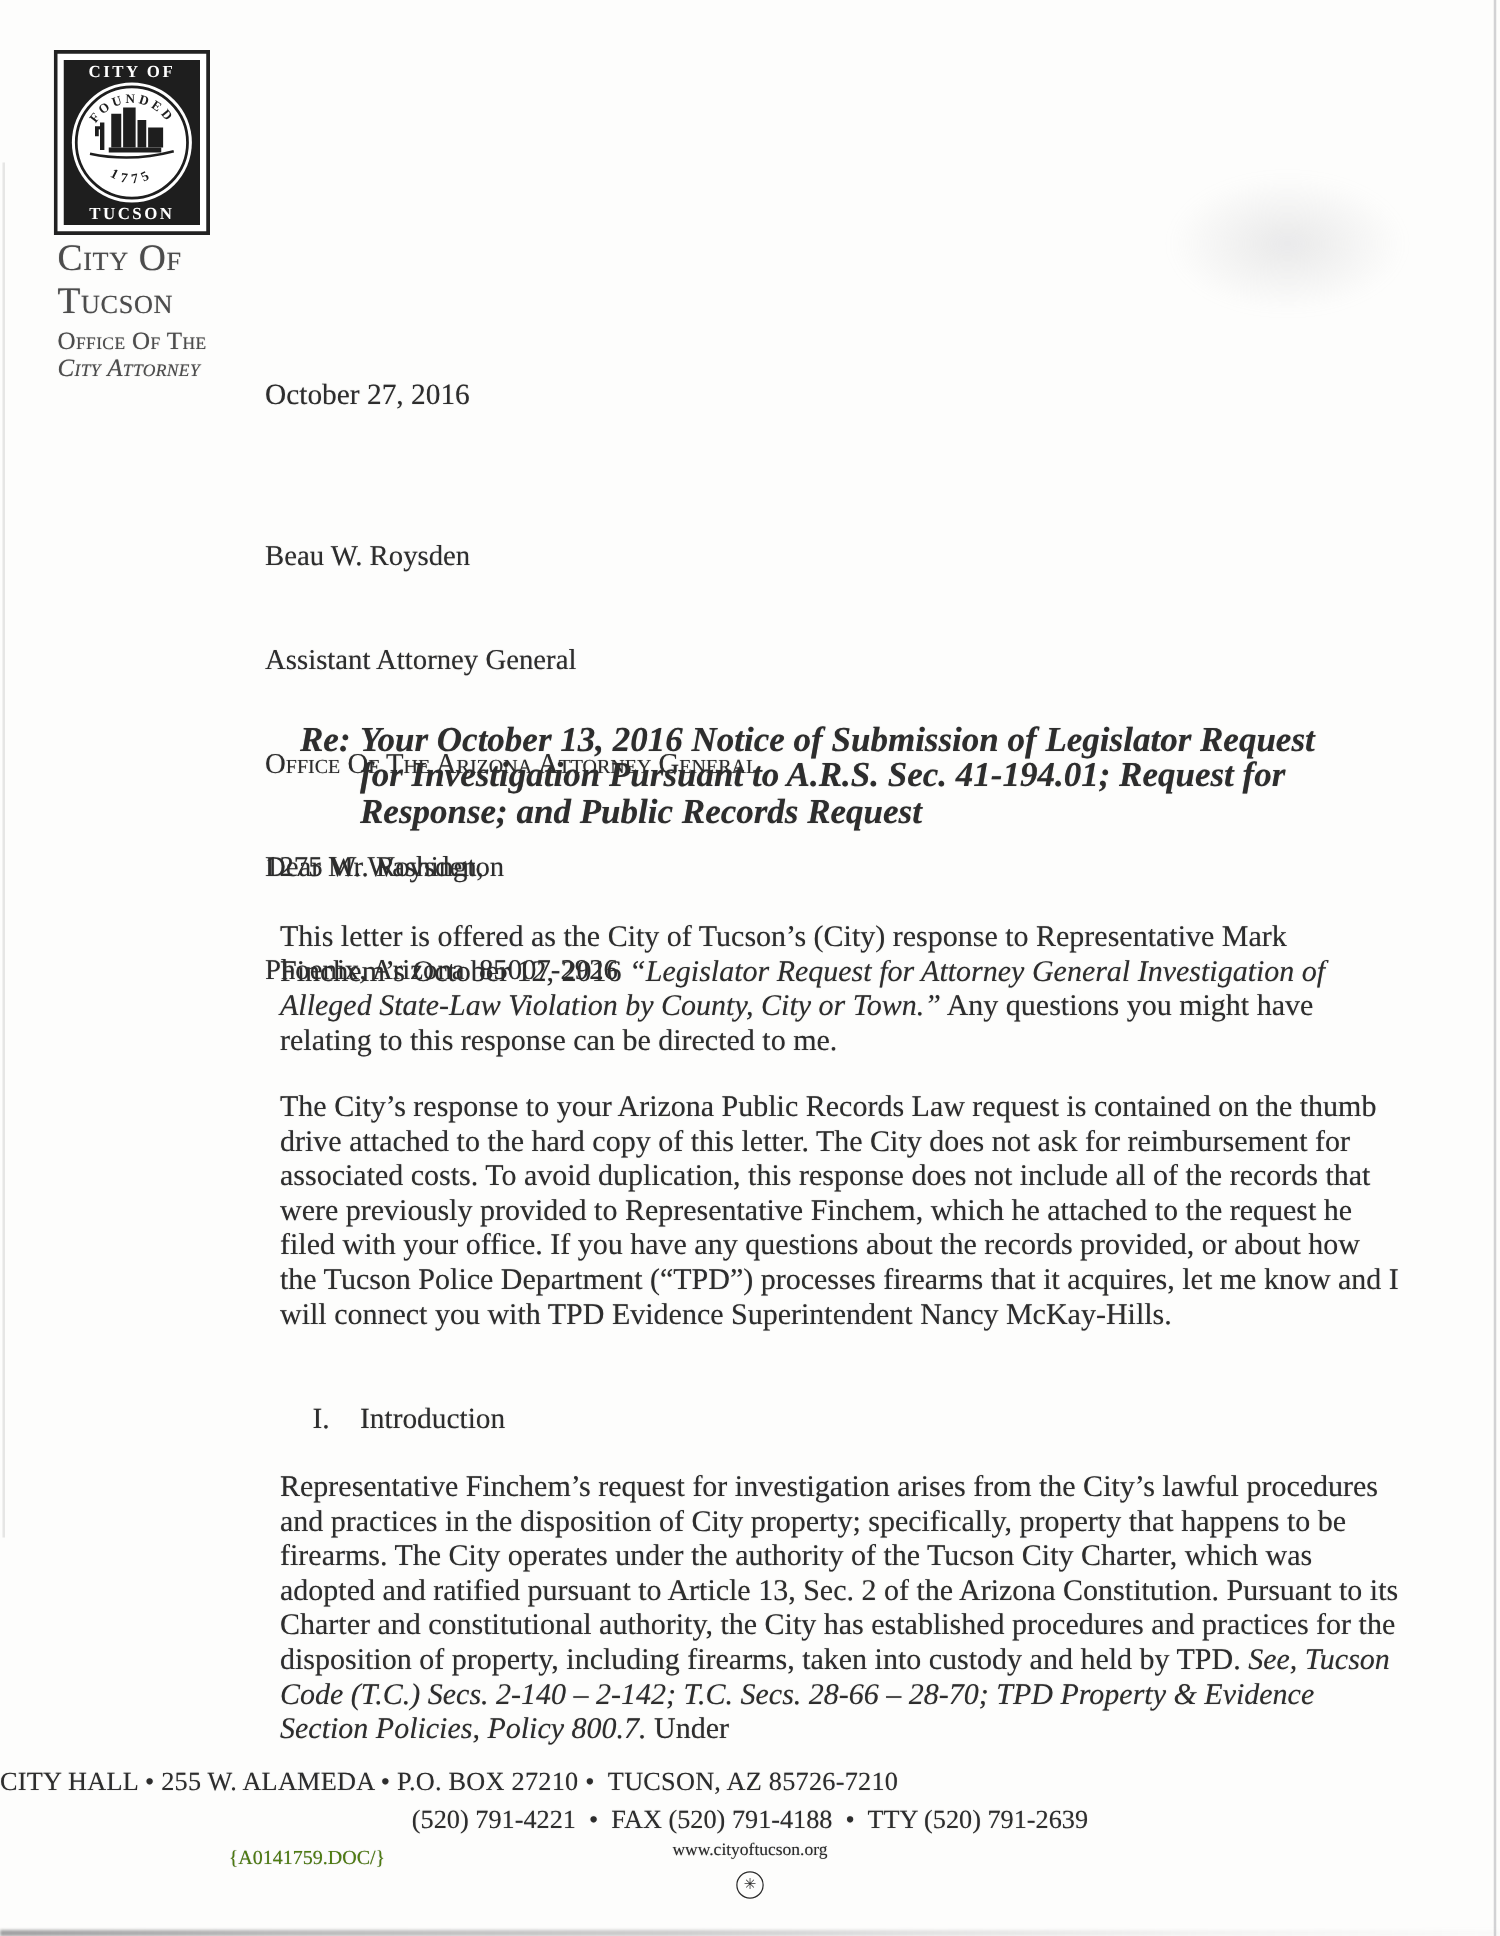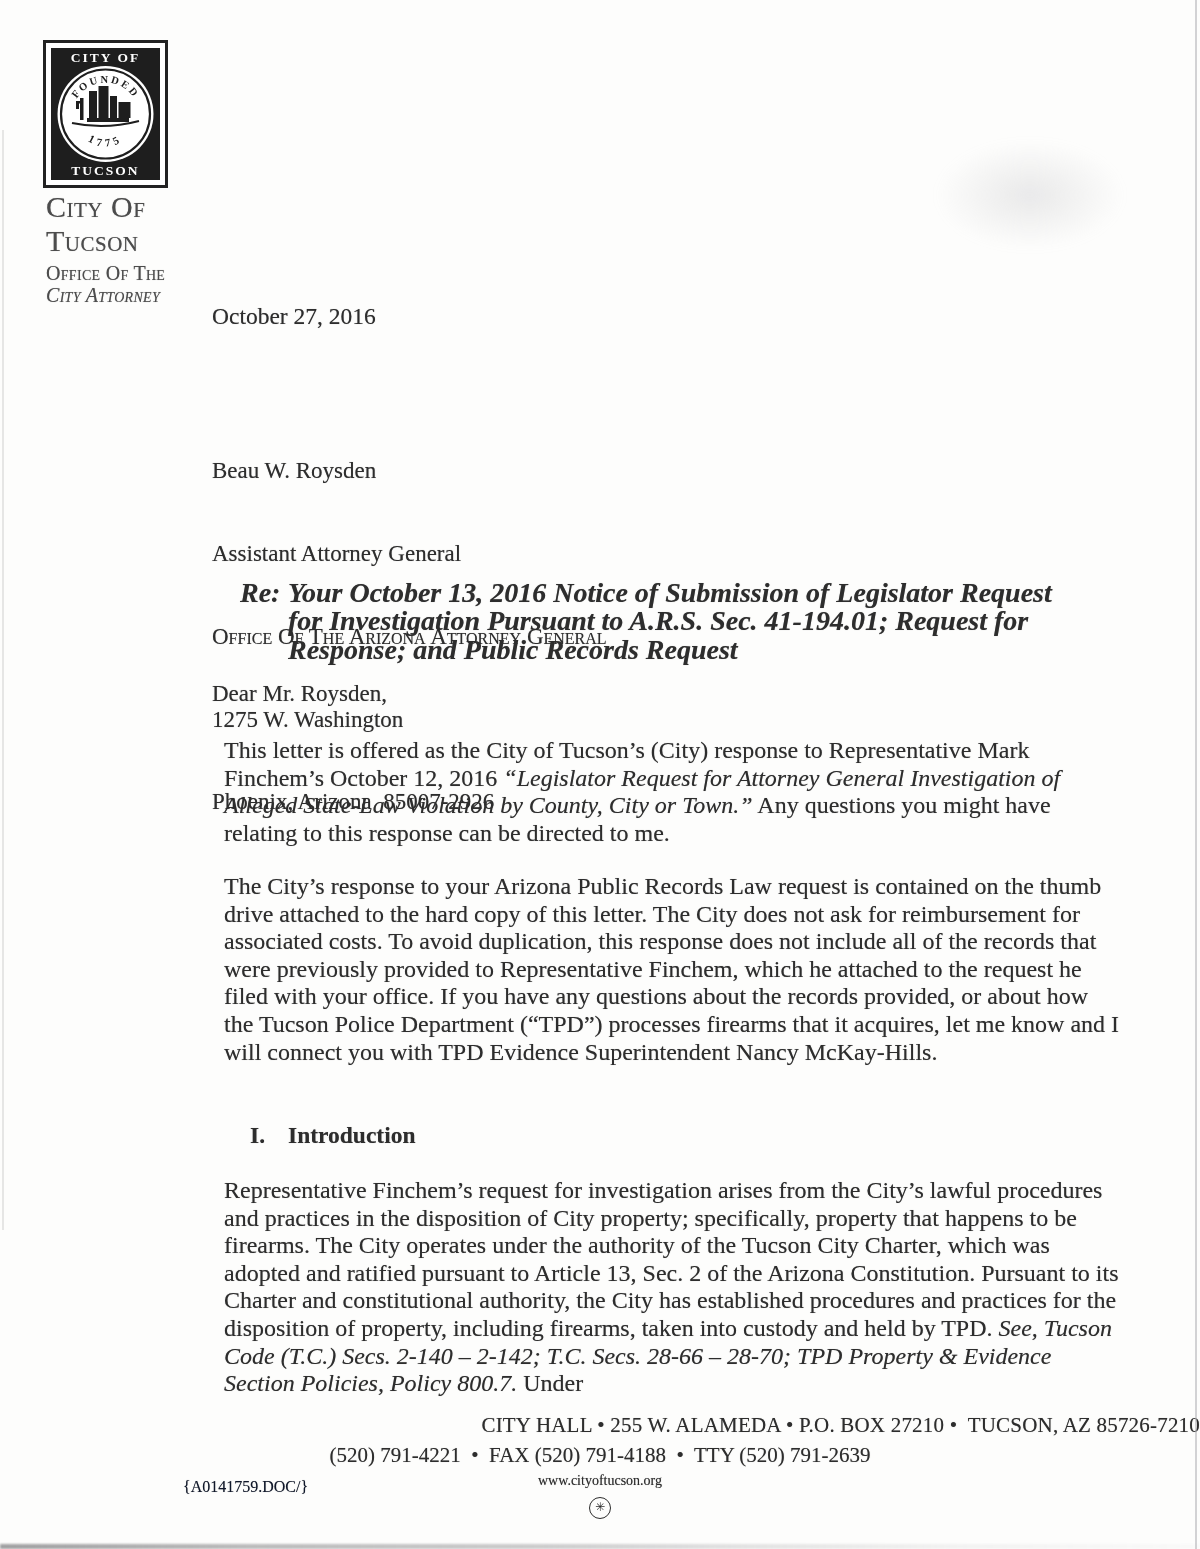--- a/index.html
+++ b/index.html
@@ -12,38 +12,38 @@
   .soft { text-shadow:0 0 0.7px rgba(45,45,45,0.5); }
 
   
   .seal { position:absolute; left:43px; top:40px; width:125px; height:148px; }
   .lh-text { position:absolute; left:46px; top:190px; color:#4c4c4c; }
   .lh-big  { font-variant:small-caps; font-size:30px; line-height:34px; letter-spacing:0.5px; }
   .lh-small{ font-variant:small-caps; font-size:20px; line-height:22px; margin-top:4px; letter-spacing:0.3px; }
 
   
   .date { position:absolute; left:212px; top:303px; font-size:23.5px; }
-  .address { position:absolute; left:212px; top:402px; font-size:23px; line-height:27.6px; white-space:pre-wrap; }
+  .address { position:absolute; left:212px; top:376px; font-size:23px; line-height:27.6px; white-space:pre-wrap; }
   .sc { font-variant:small-caps; }
   .re-block { position:absolute; left:240px; top:579px; display:flex; font-size:28px; line-height:28.3px; font-weight:bold; font-style:italic; }
   .re-label { flex:0 0 48px; }
   .re-text { width:780px; }
   .salutation { position:absolute; left:212px; top:681px; font-size:23px; }
   .para { position:absolute; left:224px; width:897px; font-size:24px; line-height:27.6px; }
   .p1 { top:737px; }
   .p2 { top:873px; }
   .p3 { top:1177px; width:902px; }
   .italic { font-style:italic; }
-  .section-heading { position:absolute; left:250px; top:1122px; font-size:23.5px; font-weight:bold; }
+  .section-heading { position:absolute; left:250px; top:1122px; font-size:23.5px; font-weight:normal; }
   .section-heading .num { display:inline-block; width:38px; }
 
   
-  .f-line1 { position:absolute; left:0; top:1413px; width:100%; text-align:right; font-size:21px; white-space:pre-wrap; letter-spacing:0.2px; }
+  .f-line1 { position:absolute; left:0; top:1413px; width:100%; text-align:left; font-size:21px; white-space:pre-wrap; letter-spacing:0.2px; }
   .f-line2 { position:absolute; left:0; top:1443px; width:100%; text-align:center; font-size:21px; white-space:pre-wrap; }
-  .doc-num { position:absolute; left:183px; top:1478px; font-size:16px; color:#0f172a; }
+  .doc-num { position:absolute; left:183px; top:1478px; font-size:16px; color:#4d7c0f; }
   .website { position:absolute; left:0; top:1473px; width:100%; text-align:center; font-size:14px; }
   .recycle { position:absolute; left:0; top:1497px; width:100%; text-align:center; }
   .recycle span {
     display:inline-block; width:20px; height:20px; border:1.6px solid #2d2d2d; border-radius:50%;
     font-family:"DejaVu Sans",sans-serif; font-size:12px; line-height:19px; color:#2d2d2d;
   }
 
   
   .edge-right { position:absolute; right:3px; top:0; bottom:0; width:2px; background:rgba(175,175,178,0.55); }
   .edge-left  { position:absolute; left:2px; top:130px; height:1100px; width:1.5px; background:rgba(220,220,220,0.7); }

